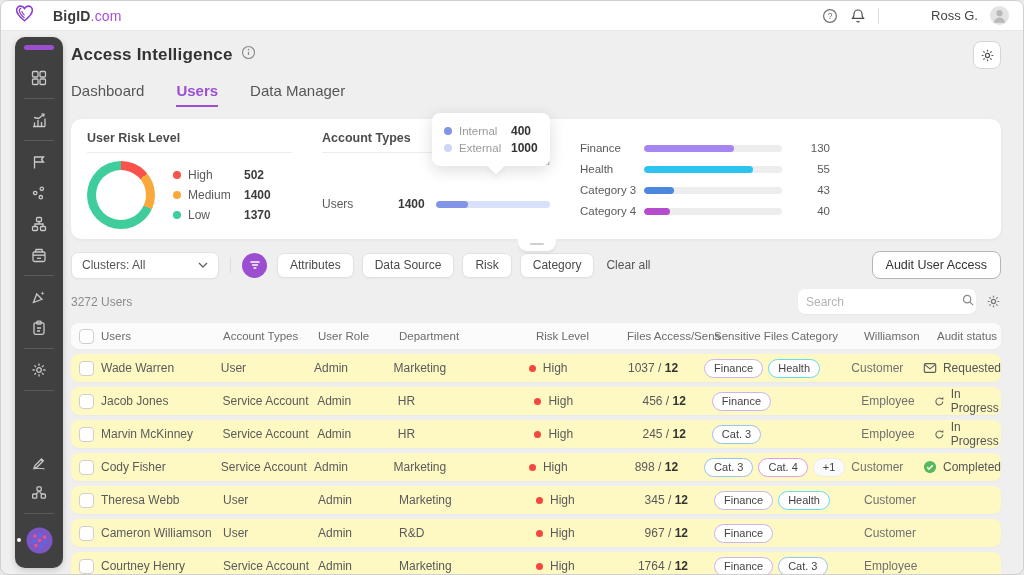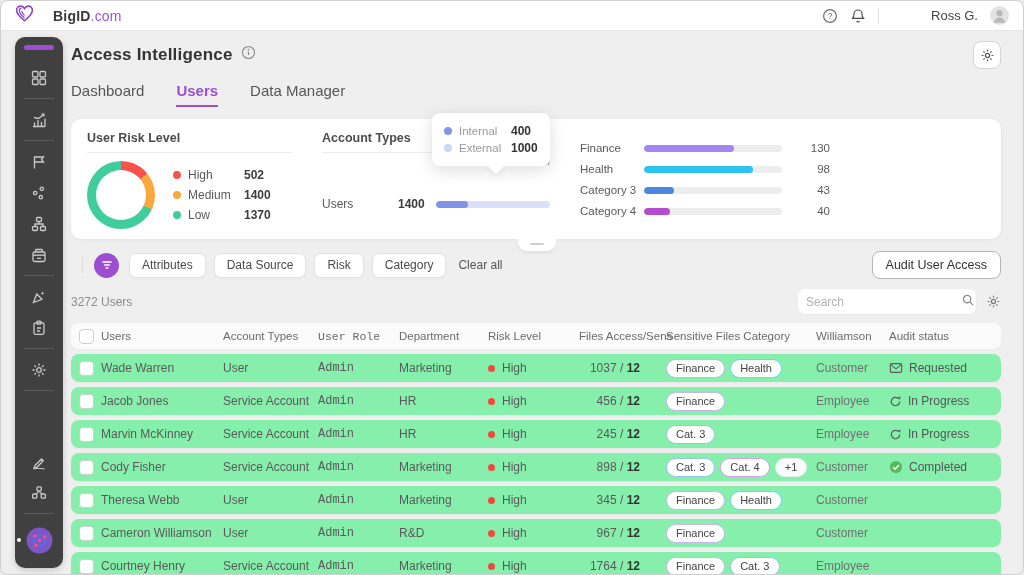--- a/index.html
+++ b/index.html
@@ -94,24 +94,24 @@
   .count { font-size:12px; color:#8b8b8b; }
   .search-box { margin-left:auto; width:178px; height:25px; background:#fff; border-radius:7px; display:flex; align-items:center; padding:0 8px; box-shadow:0 1px 2px rgba(0,0,0,.04); }
   .search-box input { border:none; outline:none; flex:1; font-size:12px; color:#444; font-family:inherit; background:transparent; }
   .search-box input::placeholder { color:#b3b3b3; }
   .table-gear { margin-left:10px; background:none; border:none; color:#777; font-size:15px; cursor:pointer; display:flex; }
 
   
   .table { margin-top:9px; font-size:12px; }
   .thead, .trow { display:flex; align-items:center; border-radius:8px; padding-left:8px; }
   .thead { height:26px; background:#fbfbfb; color:#6b6b6b; font-size:11.5px; margin-bottom:5px; box-shadow:0 1px 2px rgba(0,0,0,.02); }
-  .trow { height:28px; background:#86efac; margin-bottom:5px; color:#5a5a5a; box-shadow:0 1px 2px rgba(0,0,0,.03); }
+  .trow { height:28px; background:#fef9c3; margin-bottom:5px; color:#5a5a5a; box-shadow:0 1px 2px rgba(0,0,0,.03); }
   .cb { width:15px; height:15px; border:1.5px solid #cfcfcf; border-radius:4px; background:#fff; margin-right:7px; flex:none; cursor:pointer; }
-  .col-name { width:122px; } .col-type { width:95px; } .col-role { width:81px;font-family:Liberation Mono, monospace; }
-  .col-dept { width:89px; } .col-risk { width:91px; display:flex; align-items:center; }
+  .col-name { width:122px; } .col-type { width:95px; } .col-role { width:81px; }
+  .col-dept { width:89px; } .col-risk { width:91px; display:flex; align-items:center;margin-left:48px; }
   .col-files { width:87px; text-align:right; padding-right:26px; white-space:nowrap; }
   .col-files b { color:#333; }
   .col-chips { width:150px; display:flex; align-items:center; gap:5px; }
   .col-corr { width:73px; color:#707070; }
   .col-status { flex:1; display:flex; align-items:center; gap:6px; color:#555; }
   .rdot { width:7px; height:7px; border-radius:50%; background:var(--risk-dot,#f4473f); margin-right:7px; }
   .chip { border:1px solid #ddd; border-radius:999px; padding:2.5px 9px; font-size:11px; font-style:normal; color:#444; background:#fff; white-space:nowrap; }
   .chip.extra { background:#fafafa; border-color:#ececec; }
 </style>
 </head>
@@ -355,21 +355,21 @@
               <span class="cat-bar">
                 <span class="fill" style="width: 65%; background: rgb(165, 133, 242);"></span>
               </span>
               <span class="val">130</span>
             </div>
           <div class="cat-row">
               <span class="lbl">Health</span>
               <span class="cat-bar">
                 <span class="fill" style="width: 79%; background: rgb(44, 195, 240);"></span>
               </span>
-              <span class="val">98</span>
+              <span class="val">55</span>
             </div>
           <div class="cat-row">
               <span class="lbl">Category 3</span>
               <span class="cat-bar">
                 <span class="fill" style="width: 22%; background: rgb(75, 135, 222);"></span>
               </span>
               <span class="val">43</span>
             </div>
           <div class="cat-row">
               <span class="lbl">Category 4</span>
@@ -380,20 +380,26 @@
             </div>
         </div>
       </div>
 
       <div class="collapse-tab">
           <i></i>
         </div>
     </section>
 
     <div class="filter-row">
+      <div class="select">
+        <span>Clusters: All</span>
+        <span class="chev"><svg width="10" height="7" viewBox="0 0 10 7" fill="none" stroke="#666" stroke-width="1.4">
+              <path d="M1 1l4 4 4-4"></path>
+            </svg></span>
+      </div>
       <span class="vsep"></span>
       <button class="filter-circle">
           <svg width="12" height="12" viewBox="0 0 12 12" stroke="#fff" stroke-width="1.6" stroke-linecap="round">
             <path d="M2 3h8M3.6 6h4.8M5.2 9h1.6"></path>
           </svg>
         </button>
       <button class="chip-btn">Attributes</button>
       <button class="chip-btn">Data Source</button>
       <button class="chip-btn">Risk</button>
       <button class="chip-btn">Category</button>

